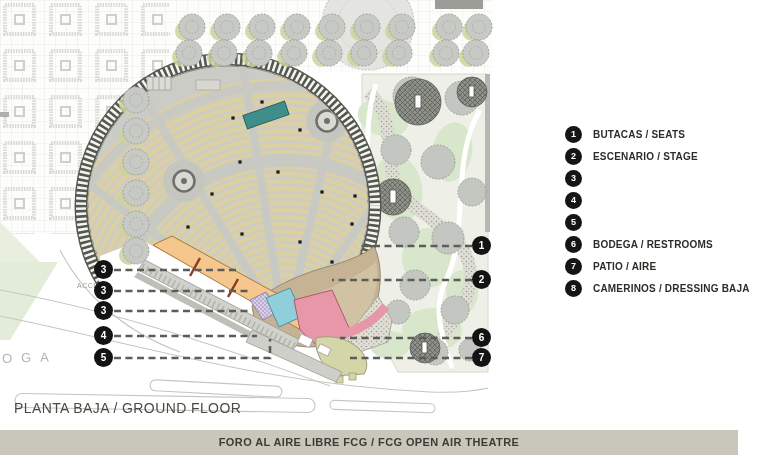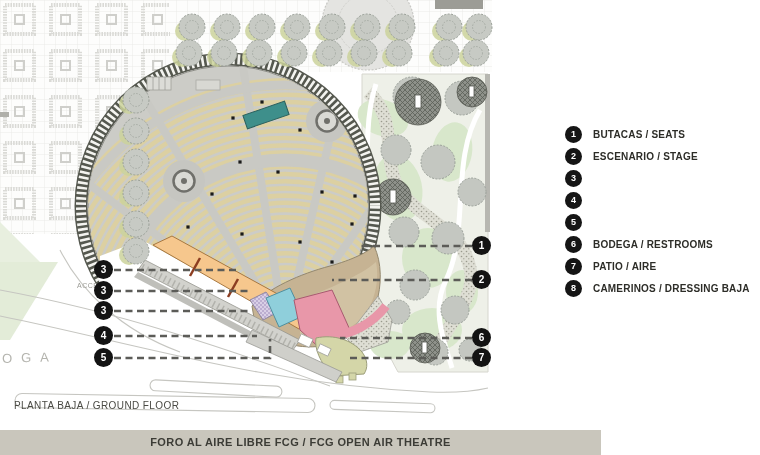--- a/index.html
+++ b/index.html
@@ -2,30 +2,30 @@
 <html><head>
 <meta charset="utf-8">
 <style>
   html,body{margin:0;padding:0;background:#fff;}
   .canvas{position:relative;width:760px;height:455px;overflow:hidden;background:#fff;
           font-family:"Liberation Sans",sans-serif;}
   svg{position:absolute;left:0;top:0;}
   .ovl{position:absolute;color:#8f8f8a;}
   .acceso{left:77px;top:282px;font-size:7px;letter-spacing:.5px;color:#9a9a94;}
   .street{left:2px;top:350px;font-size:13px;letter-spacing:9px;color:#b4b4ae;transform:rotate(-2deg);}
-  .caption{left:14px;top:400px;font-size:10px;color:#4a4a44;letter-spacing:.4px;}
+  .caption{left:14px;top:400px;font-size:14px;color:#4a4a44;letter-spacing:.4px;}
   .badge{position:absolute;width:19px;height:19px;border-radius:50%;background:#131313;color:#fff;
          font-size:10px;font-weight:bold;text-align:center;line-height:19px;}
   .legend{position:absolute;left:565px;top:126px;width:185px;}
   .lrow{display:flex;align-items:flex-start;margin-bottom:5px;min-height:17px;}
   .lbadge{flex:0 0 17px;width:17px;height:17px;border-radius:50%;background:#151515;color:#fff;
           font-size:9px;font-weight:bold;text-align:center;line-height:17px;margin-right:11px;}
   .ltext{font-size:10px;font-weight:bold;color:#2d2d28;letter-spacing:.2px;padding-top:4px;line-height:10px;}
   .lrow:nth-child(5) .ltext{padding-top:0px;}
-  .footer{position:absolute;left:0;top:430px;width:601px;height:25px;background:#c9c6bc;}
+  .footer{position:absolute;left:0;top:430px;width:738px;height:25px;background:#c9c6bc;}
   .footer div{text-align:center;font-size:11px;font-weight:bold;color:#3c3c36;line-height:25px;letter-spacing:.4px;}
 </style>
 </head>
 <body>
 
 <div class="canvas">
 
 <svg width="760" height="430" viewBox="0 0 760 430">
   <defs>
     <pattern id="gridp" width="11" height="11" patternUnits="userSpaceOnUse">

